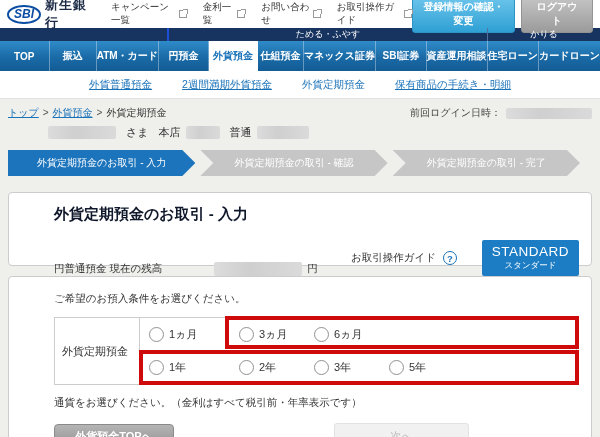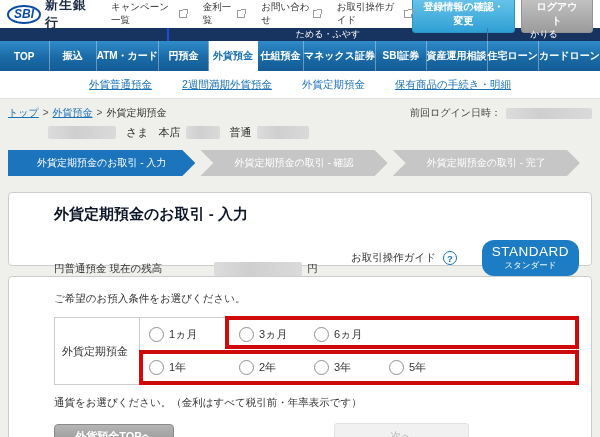--- a/index.html
+++ b/index.html
@@ -58,21 +58,21 @@
   .step.first { clip-path:polygon(0 0,calc(100% - 13px) 0,100% 50%,calc(100% - 13px) 100%,0 100%); background:#1b74bc; }
 
   .panel { background:#fff; border:1px solid #ccc; border-radius:4px; }
   .panel1 { margin-top:16px; height:74px; padding:12px 12px 10px 45px; }
   .page-title { font-size:15px; font-weight:bold; color:#0f172a; }
   .balance-row { display:flex; align-items:flex-end; font-size:10.5px; color:#333; margin-top:16px; }
   .r-balance { margin-left:52px; }
   .yen { margin-left:5px; }
   .stage { margin-left:auto; display:flex; align-items:center; gap:7px; }
   .qicon { width:14px; height:14px; border:1.5px solid #1a72b8; border-radius:50%; color:#1a72b8; font-size:9.5px; font-weight:bold; display:inline-flex; align-items:center; justify-content:center; cursor:pointer; }
-  .badge { width:97px; height:36px; background:#1d7dc4; color:#fff; border-radius:12px; display:flex; flex-direction:column; align-items:center; justify-content:center; margin-left:18px; }
+  .badge { width:97px; height:36px; background:#1d7dc4; color:#fff; border-radius:2px; display:flex; flex-direction:column; align-items:center; justify-content:center; margin-left:18px; }
   .badge-en { font-size:13.5px; letter-spacing:.5px; line-height:1.15; }
   .badge-ja { font-size:8.5px; }
 
   .panel2 { margin-top:10px; height:170px; padding:12px 12px 10px 45px; position:relative; }
   .instruction { font-size:10.5px; color:#333; margin:3px 0 11px; }
   .dep-table { width:523px; border:1px solid #ccc; display:flex; position:relative; }
   .dep-label { width:85px; border-right:1px solid #ccc; display:flex; align-items:center; padding-left:7px; font-size:11px; }
   .dep-opts { flex:1; }
   .dep-row { height:33px; display:flex; align-items:center; }
   .dep-row.r1 { border-bottom:1px solid #e8e8e8; }

